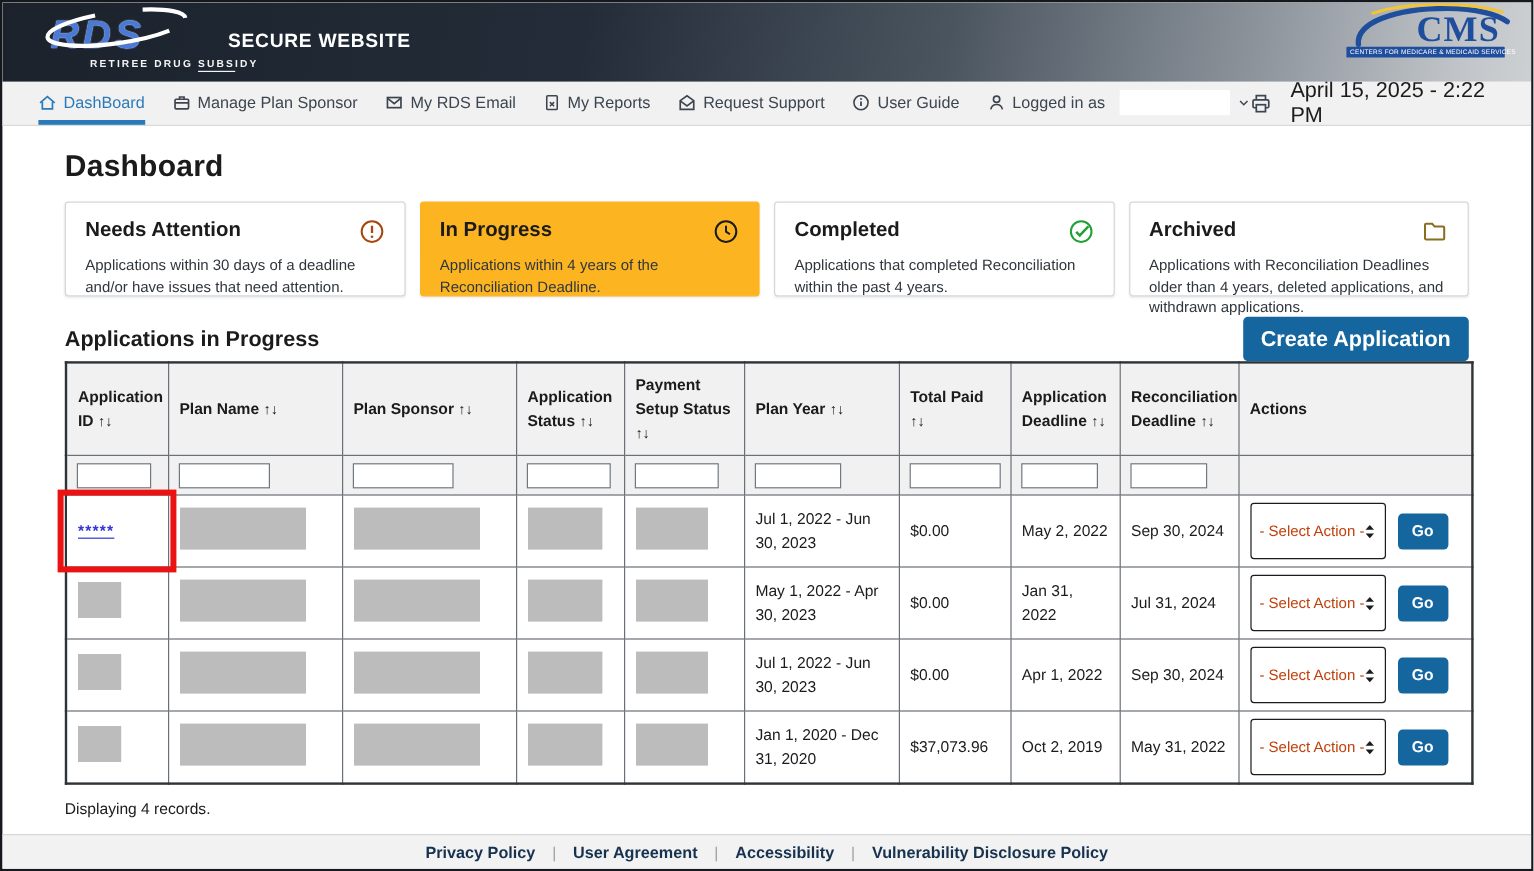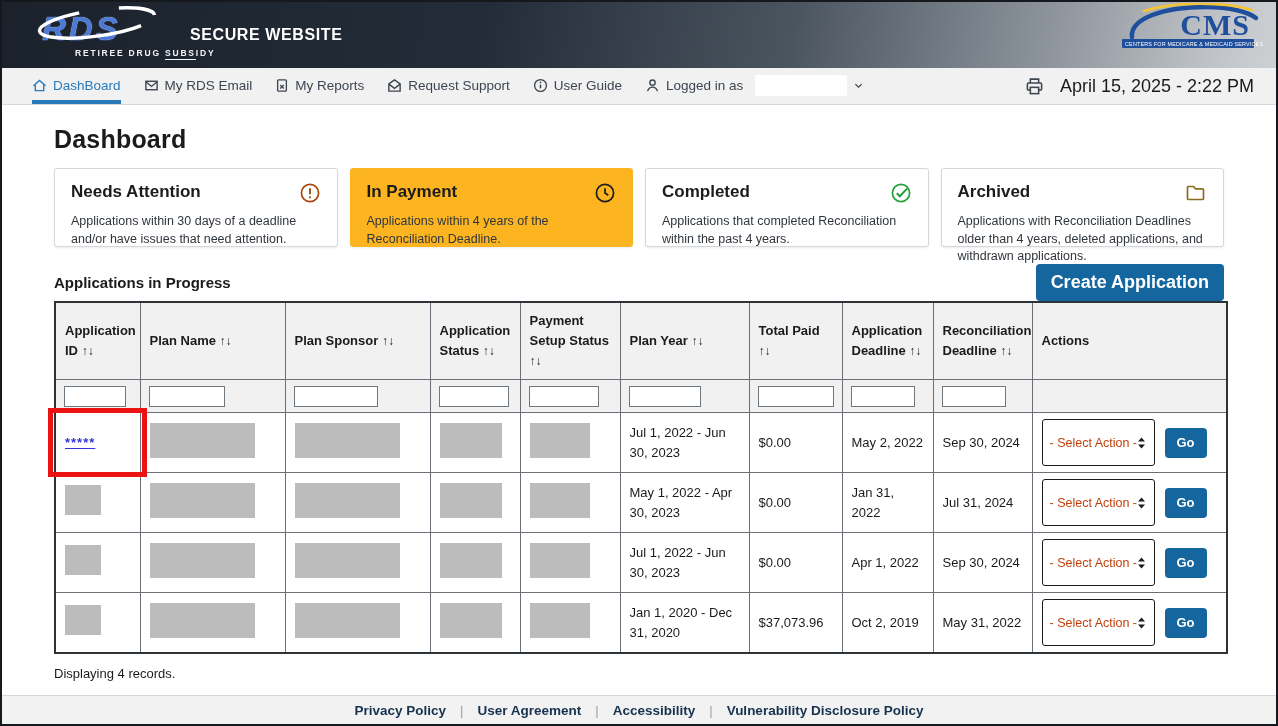--- a/index.html
+++ b/index.html
@@ -36,21 +36,21 @@
   h1 { font-size:25px; color:#1b1b1b; margin-top:20px; letter-spacing:.2px; }
 
   .cards { display:flex; gap:12px; margin-top:14px; }
   .card { flex:1 1 0; background:#fff; border:1px solid #d6d7d9; border-radius:3px; box-shadow:0 1px 2px rgba(0,0,0,.08); padding:13px 16px 12px; height:79px; cursor:pointer; }
   .card--highlight { background:#fcb421; border-color:#fcb421; }
   .card-head { display:flex; align-items:flex-start; justify-content:space-between; }
   .card-title { font-size:17px; font-weight:700; color:#1b1b1b; }
   .card-desc { font-size:12.5px; color:#30363d; line-height:1.4; margin-top:9px; }
 
   .section-row { display:flex; align-items:center; justify-content:space-between; margin-top:17px; }
-  .section-title { font-size:15px; font-weight:700; color:#1b1b1b; }
+  .section-title { font-size:18px; font-weight:700; color:#1b1b1b; }
   .btn-primary { background:#15669f; color:#fff; border:none; border-radius:4px; font-weight:700; font-size:18px; padding:8px 15px; cursor:pointer; font-family:inherit; }
 
   
   table { border-collapse:collapse; table-layout:fixed; width:1172px; border:2px solid #2e3338; }
   th, td { border:1px solid #6b7078; }
   thead th { background:#f1f1f1; font-size:13px; font-weight:700; color:#1b1b1b; text-align:left; padding:8px 9px; height:70px; vertical-align:middle; line-height:1.55; }
   .sort-glyph { font-weight:400; font-size:12px; }
   .filter-row th { background:#f1f1f1; height:33px; padding:5px 8px; vertical-align:middle; }
   .filter-row input { height:21px; border:1px solid #6f777f; background:#fff; font-family:inherit; font-size:12px; padding:0 4px; }
   tbody td { background:#fff; height:51px; padding:6px 9px; font-size:13px; color:#1b1b1b; line-height:1.5; vertical-align:middle; }
@@ -102,20 +102,28 @@
     <div class="nav-left">
       <div class="nav-item active">
         <svg width="15" height="15" viewBox="0 0 16 16" fill="none" stroke="#2a7ab9" stroke-width="1.5">
             <path d="M1.5 8.2 8 2.6l6.5 5.6"></path>
             <path d="M3.5 7.4V13.5h9V7.4"></path>
           </svg>
         <span>DashBoard</span>
       </div>
       <div class="nav-item">
         <svg width="15" height="15" viewBox="0 0 16 16" fill="none" stroke="#3d4551" stroke-width="1.5">
+            <rect x="2" y="5" width="12" height="8.5" rx="1"></rect>
+            <path d="M6 5V3h4v2"></path>
+            <path d="M2 8.2h12"></path>
+          </svg>
+        <span>Manage Plan Sponsor</span>
+      </div>
+      <div class="nav-item">
+        <svg width="15" height="15" viewBox="0 0 16 16" fill="none" stroke="#3d4551" stroke-width="1.5">
             <rect x="2" y="3.5" width="12" height="9"></rect>
             <path d="M2 4l6 5 6-5"></path>
           </svg>
         <span>My RDS Email</span>
       </div>
       <div class="nav-item">
         <svg width="14" height="15" viewBox="0 0 16 16" fill="none" stroke="#3d4551" stroke-width="1.5">
             <rect x="3" y="1.5" width="10" height="13" rx="1"></rect>
             <path d="M6 7.5l4 4M10 7.5l-4 4"></path>
           </svg>
@@ -168,21 +176,21 @@
           <svg width="22" height="22" viewBox="0 0 22 22" fill="none" stroke="#a8470e" stroke-width="1.7">
               <circle cx="11" cy="11" r="8.6"></circle>
               <path d="M11 6.2v6" stroke-width="1.9"></path>
               <circle cx="11" cy="15.3" r="1.1" fill="#a8470e" stroke="none"></circle>
             </svg>
         </div>
         <div class="card-desc">Applications within 30 days of a deadline and/or have issues that need attention.</div>
       </div>
       <div class="card card--highlight">
         <div class="card-head">
-          <span class="card-title">In Payment</span>
+          <span class="card-title">In Progress</span>
           <svg width="22" height="22" viewBox="0 0 22 22" fill="none" stroke="#1b1b1b" stroke-width="1.7">
               <circle cx="11" cy="11" r="8.6"></circle>
               <path d="M11 6.2V11l3.3 2.2"></path>
             </svg>
         </div>
         <div class="card-desc">Applications within 4 years of the Reconciliation Deadline.</div>
       </div>
       <div class="card">
         <div class="card-head">
           <span class="card-title">Completed</span>

